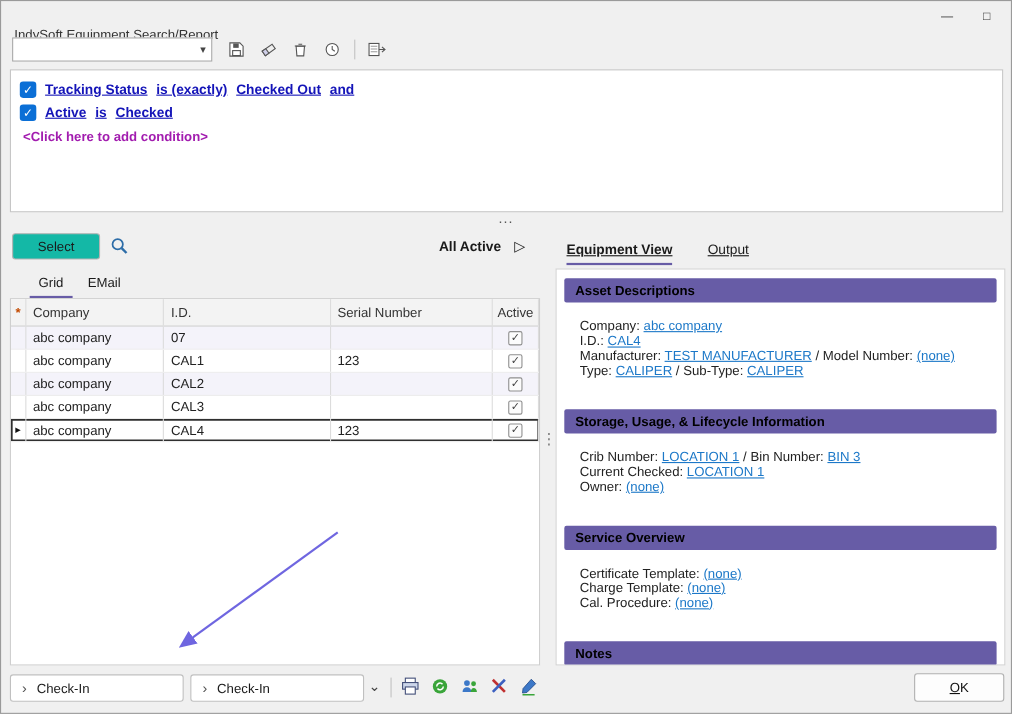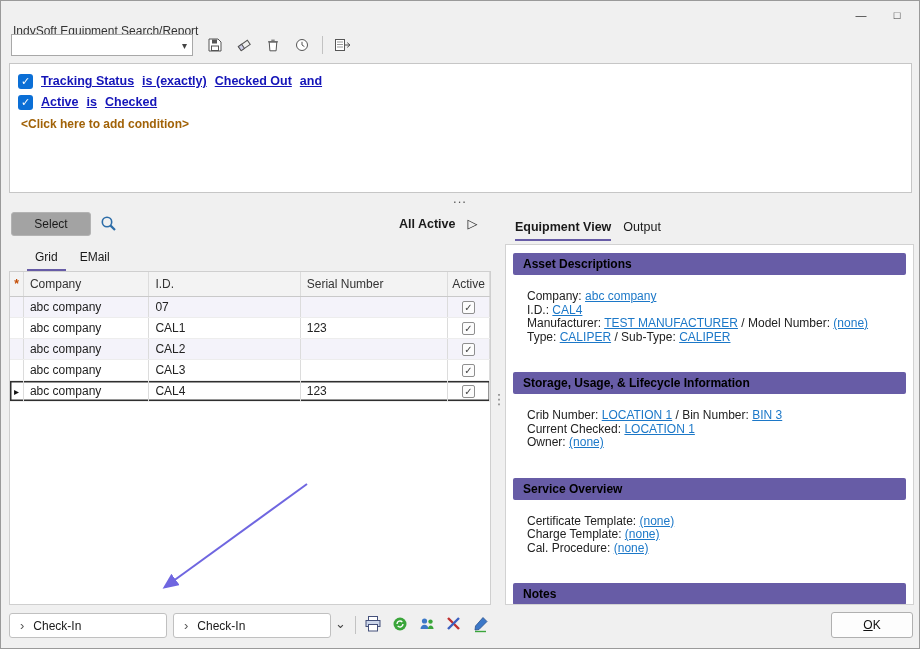--- a/index.html
+++ b/index.html
@@ -22,26 +22,26 @@
   .toolbar{position:absolute;top:31px;left:10px;height:26px;display:flex;align-items:center;gap:7px;}
   .combo{width:182px;height:22px;background:#fff;border:1px solid #a8a8a8;display:flex;align-items:center;justify-content:flex-end;padding-right:5px;margin-right:4px;}
   .combo-arrow{color:#444;font-size:10px;}
   .tbtn{width:22px;height:22px;display:flex;align-items:center;justify-content:center;}
   .tsep{width:1px;height:18px;background:#c2c2c2;margin:0 2px;}
   
   .cond-panel{position:absolute;left:8px;top:62px;width:903px;height:130px;background:#fff;border:1px solid #c6c6c6;padding:7px 8px;}
   .cond-row{display:flex;align-items:center;gap:8px;height:20px;margin-bottom:1px;}
   .cbx{width:15px;height:15px;border-radius:3px;background:var(--checkbox-blue);color:#fff;font-size:11px;display:flex;align-items:center;justify-content:center;flex:0 0 auto;}
   .clink{color:var(--condition-link);text-decoration:underline;font-weight:700;font-size:12.5px;cursor:pointer;}
-  .add-cond{display:inline-block;color:#a16207;font-weight:700;font-size:12px;margin:4px 0 0 3px;cursor:pointer;}
+  .add-cond{display:inline-block;color:#a21caf;font-weight:700;font-size:12px;margin:4px 0 0 3px;cursor:pointer;}
   
   .hsplit{position:absolute;left:0;right:0;top:193px;text-align:center;color:#555;font-size:13px;line-height:10px;letter-spacing:1px;}
   .vsplit{position:absolute;left:491px;top:394px;color:#7d7d7d;font-size:14px;line-height:9px;}
   
-  .select-btn{position:absolute;left:10px;top:211px;width:80px;height:24px;background:#a3a3a3;border:1px solid #b3b3b3;border-radius:3px;display:flex;align-items:center;justify-content:center;font-size:12px;cursor:pointer;}
+  .select-btn{position:absolute;left:10px;top:211px;width:80px;height:24px;background:#14b8a6;border:1px solid #b3b3b3;border-radius:3px;display:flex;align-items:center;justify-content:center;font-size:12px;cursor:pointer;}
   .search-icon{position:absolute;left:98px;top:213px;}
   .all-active-wrap{position:absolute;left:398px;top:215px;display:flex;align-items:center;gap:12px;}
   .all-active{font-weight:700;font-size:12.5px;}
   .run-tri{font-size:13px;color:#222;cursor:pointer;}
   .left-tabs{position:absolute;left:26px;top:246px;display:flex;gap:6px;}
   .ltab{padding:3px 8px 5px;font-size:12px;cursor:pointer;}
   .ltab.active{border-bottom:2px solid var(--tab-accent);}
   
   .grid-wrap{position:absolute;left:8px;top:270px;width:482px;height:334px;background:#fff;border:1px solid #cfcfcf;}
   .g-head{display:flex;height:25px;background:#f3f3f3;border-bottom:1px solid #c9c9c9;}
@@ -52,21 +52,21 @@
   .g-head .gc{color:#333;}
   .w-gutter{width:14px;padding:0;justify-content:center;}
   .w-company{width:126px;}
   .w-id{width:152px;}
   .w-serial{width:148px;}
   .w-active{width:42px;justify-content:center;}
   .req{color:#C34A00;font-weight:700;font-size:12px;}
   .rowmark{font-size:10px;color:#111;}
   .gcbx{width:13px;height:13px;border:1px solid #8f8f8f;border-radius:2px;background:#fcfcfc;display:flex;align-items:center;justify-content:center;font-size:10px;color:#444;}
   
-  .right-tabs{position:absolute;left:514px;top:219px;display:flex;gap:12px;}
+  .right-tabs{position:absolute;left:514px;top:219px;display:flex;gap:32px;text-decoration:underline;}
   .rtab{font-size:12.5px;padding-bottom:5px;cursor:pointer;}
   .rtab.active{font-weight:700;border-bottom:2px solid var(--tab-accent);}
   .equip-panel{position:absolute;left:504px;top:243px;width:409px;height:361px;background:#fff;border:1px solid #d2d2d2;overflow:hidden;padding:0 7px;}
   .sec-header{margin-top:8px;height:22px;background:var(--section-header);color:#000000;font-weight:700;font-size:12px;display:flex;align-items:center;padding-left:10px;border-radius:2px;}
   .sec-body{padding:15px 4px 20px 14px;font-size:12px;color:#222;}
   .line{line-height:13.5px;white-space:nowrap;}
   .lbl{color:#222;}
   .lnk{color:var(--link);text-decoration:underline;cursor:pointer;}
   
   .checkin-btn{position:absolute;top:612px;height:25px;width:158px;background:#fff;border:1px solid #c0c0c0;border-radius:3px;display:flex;align-items:center;gap:9px;padding-left:10px;font-size:12px;cursor:pointer;}

